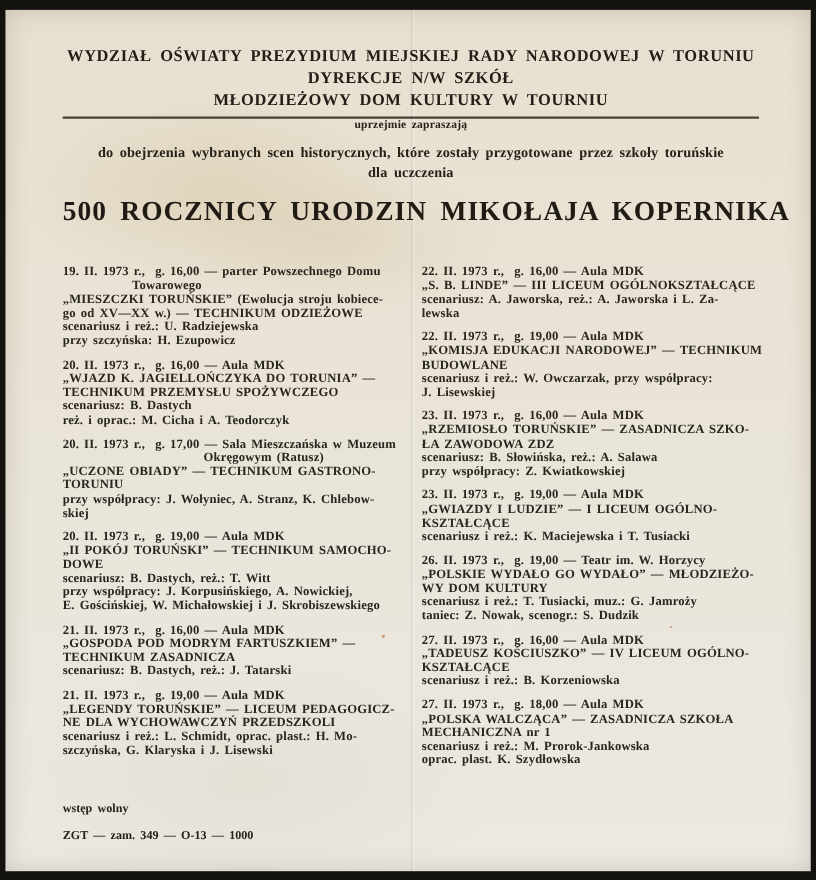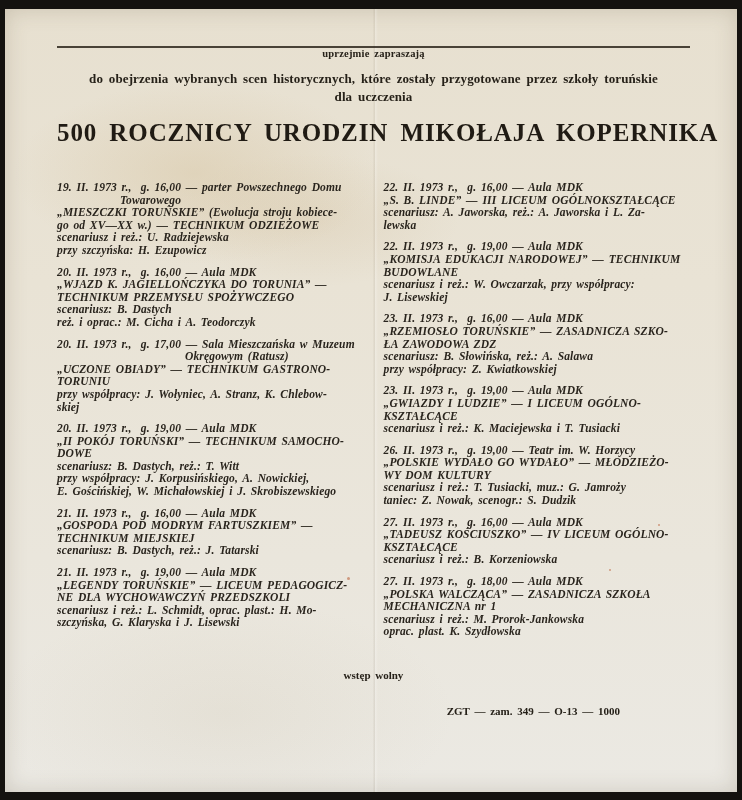--- a/index.html
+++ b/index.html
@@ -38,38 +38,43 @@
   }
   .rule{border:0;border-top:2px solid rgba(45,38,28,0.85);margin:5px 0 0 0;}
   .lead{font-size:10.5px;font-weight:700;text-align:center;letter-spacing:0.2px;word-spacing:2px;}
   .intro-line{font-size:13px;line-height:18px;font-weight:700;text-align:center;word-spacing:2.5px;letter-spacing:0.1px;margin-top:0;}
   .intro{margin-top:11px;}
   .big-title{
     font-size:25px;font-weight:700;text-align:center;margin-top:13px;
     letter-spacing:0.9px;word-spacing:5px;white-space:nowrap;color:#201b14;
   }
   .cols{display:flex;gap:20px;margin-top:34px;}
-  .col{flex:1 1 0;min-width:0;font-style:italic;}
+  .col{flex:1 1 0;min-width:0;}
   .event{margin-bottom:9px;}
   .ln{
     font-size:11.5px;line-height:12.6px;font-weight:700;
     letter-spacing:0.15px;word-spacing:1.6px;white-space:pre;color:#29241d;
   }
   .ln.ind1{padding-left:63px;}
   .ln.ind2{padding-left:128px;}
-  .footer-admission{text-align:center;font-size:11px;font-weight:700;margin-top:22px;word-spacing:2px;}
-  .imprint{text-align:right;padding-right:70px;font-size:11px;font-weight:700;margin-top:24px;word-spacing:2px;}
+  .footer-admission{font-size:11px;font-weight:700;margin-top:22px;word-spacing:2px;}
+  .imprint{text-align:left;padding-right:70px;font-size:11px;font-weight:700;margin-top:13px;word-spacing:2px;}
   .speck{position:absolute;width:3px;height:3px;border-radius:50%;background:#b85a30;opacity:0.55;pointer-events:none;}
 </style>
 </head>
 <body>
 
 <div class="paper">
   <div class="inner">
 
+    <div>
+      <div class="hdr-line">WYDZIAŁ OŚWIATY PREZYDIUM MIEJSKIEJ RADY NARODOWEJ W TORUNIU</div>
+      <div class="hdr-line">DYREKCJE N/W SZKÓŁ</div>
+      <div class="hdr-line">MŁODZIEŻOWY DOM KULTURY W TOURNIU</div>
+    </div>
 
     <hr class="rule">
 
     <div class="lead">uprzejmie zapraszają</div>
 
     <div class="intro">
       <div class="intro-line">do obejrzenia wybranych scen historycznych, które zostały przygotowane przez szkoły toruńskie</div>
       <div class="intro-line">dla uczczenia</div>
     </div>
 
@@ -104,21 +109,21 @@
             <div class="ln date">20. II. 1973 r.,  g. 19,00 — Aula MDK</div>
             <div class="ln">„II POKÓJ TORUŃSKI” — TECHNIKUM SAMOCHO-</div>
             <div class="ln">DOWE</div>
             <div class="ln">scenariusz: B. Dastych, reż.: T. Witt</div>
             <div class="ln">przy współpracy: J. Korpusińskiego, A. Nowickiej,</div>
             <div class="ln">E. Gościńskiej, W. Michałowskiej i J. Skrobiszewskiego</div>
           </div>
           <div class="event">
             <div class="ln date">21. II. 1973 r.,  g. 16,00 — Aula MDK</div>
             <div class="ln">„GOSPODA POD MODRYM FARTUSZKIEM” —</div>
-            <div class="ln">TECHNIKUM MIEJSKIEJ</div>
+            <div class="ln">TECHNIKUM ZASADNICZA</div>
             <div class="ln">scenariusz: B. Dastych, reż.: J. Tatarski</div>
           </div>
           <div class="event">
             <div class="ln date">21. II. 1973 r.,  g. 19,00 — Aula MDK</div>
             <div class="ln">„LEGENDY TORUŃSKIE” — LICEUM PEDAGOGICZ-</div>
             <div class="ln">NE DLA WYCHOWAWCZYŃ PRZEDSZKOLI</div>
             <div class="ln">scenariusz i reż.: L. Schmidt, oprac. plast.: H. Mo-</div>
             <div class="ln">szczyńska, G. Klaryska i J. Lisewski</div>
           </div>
         </div>

